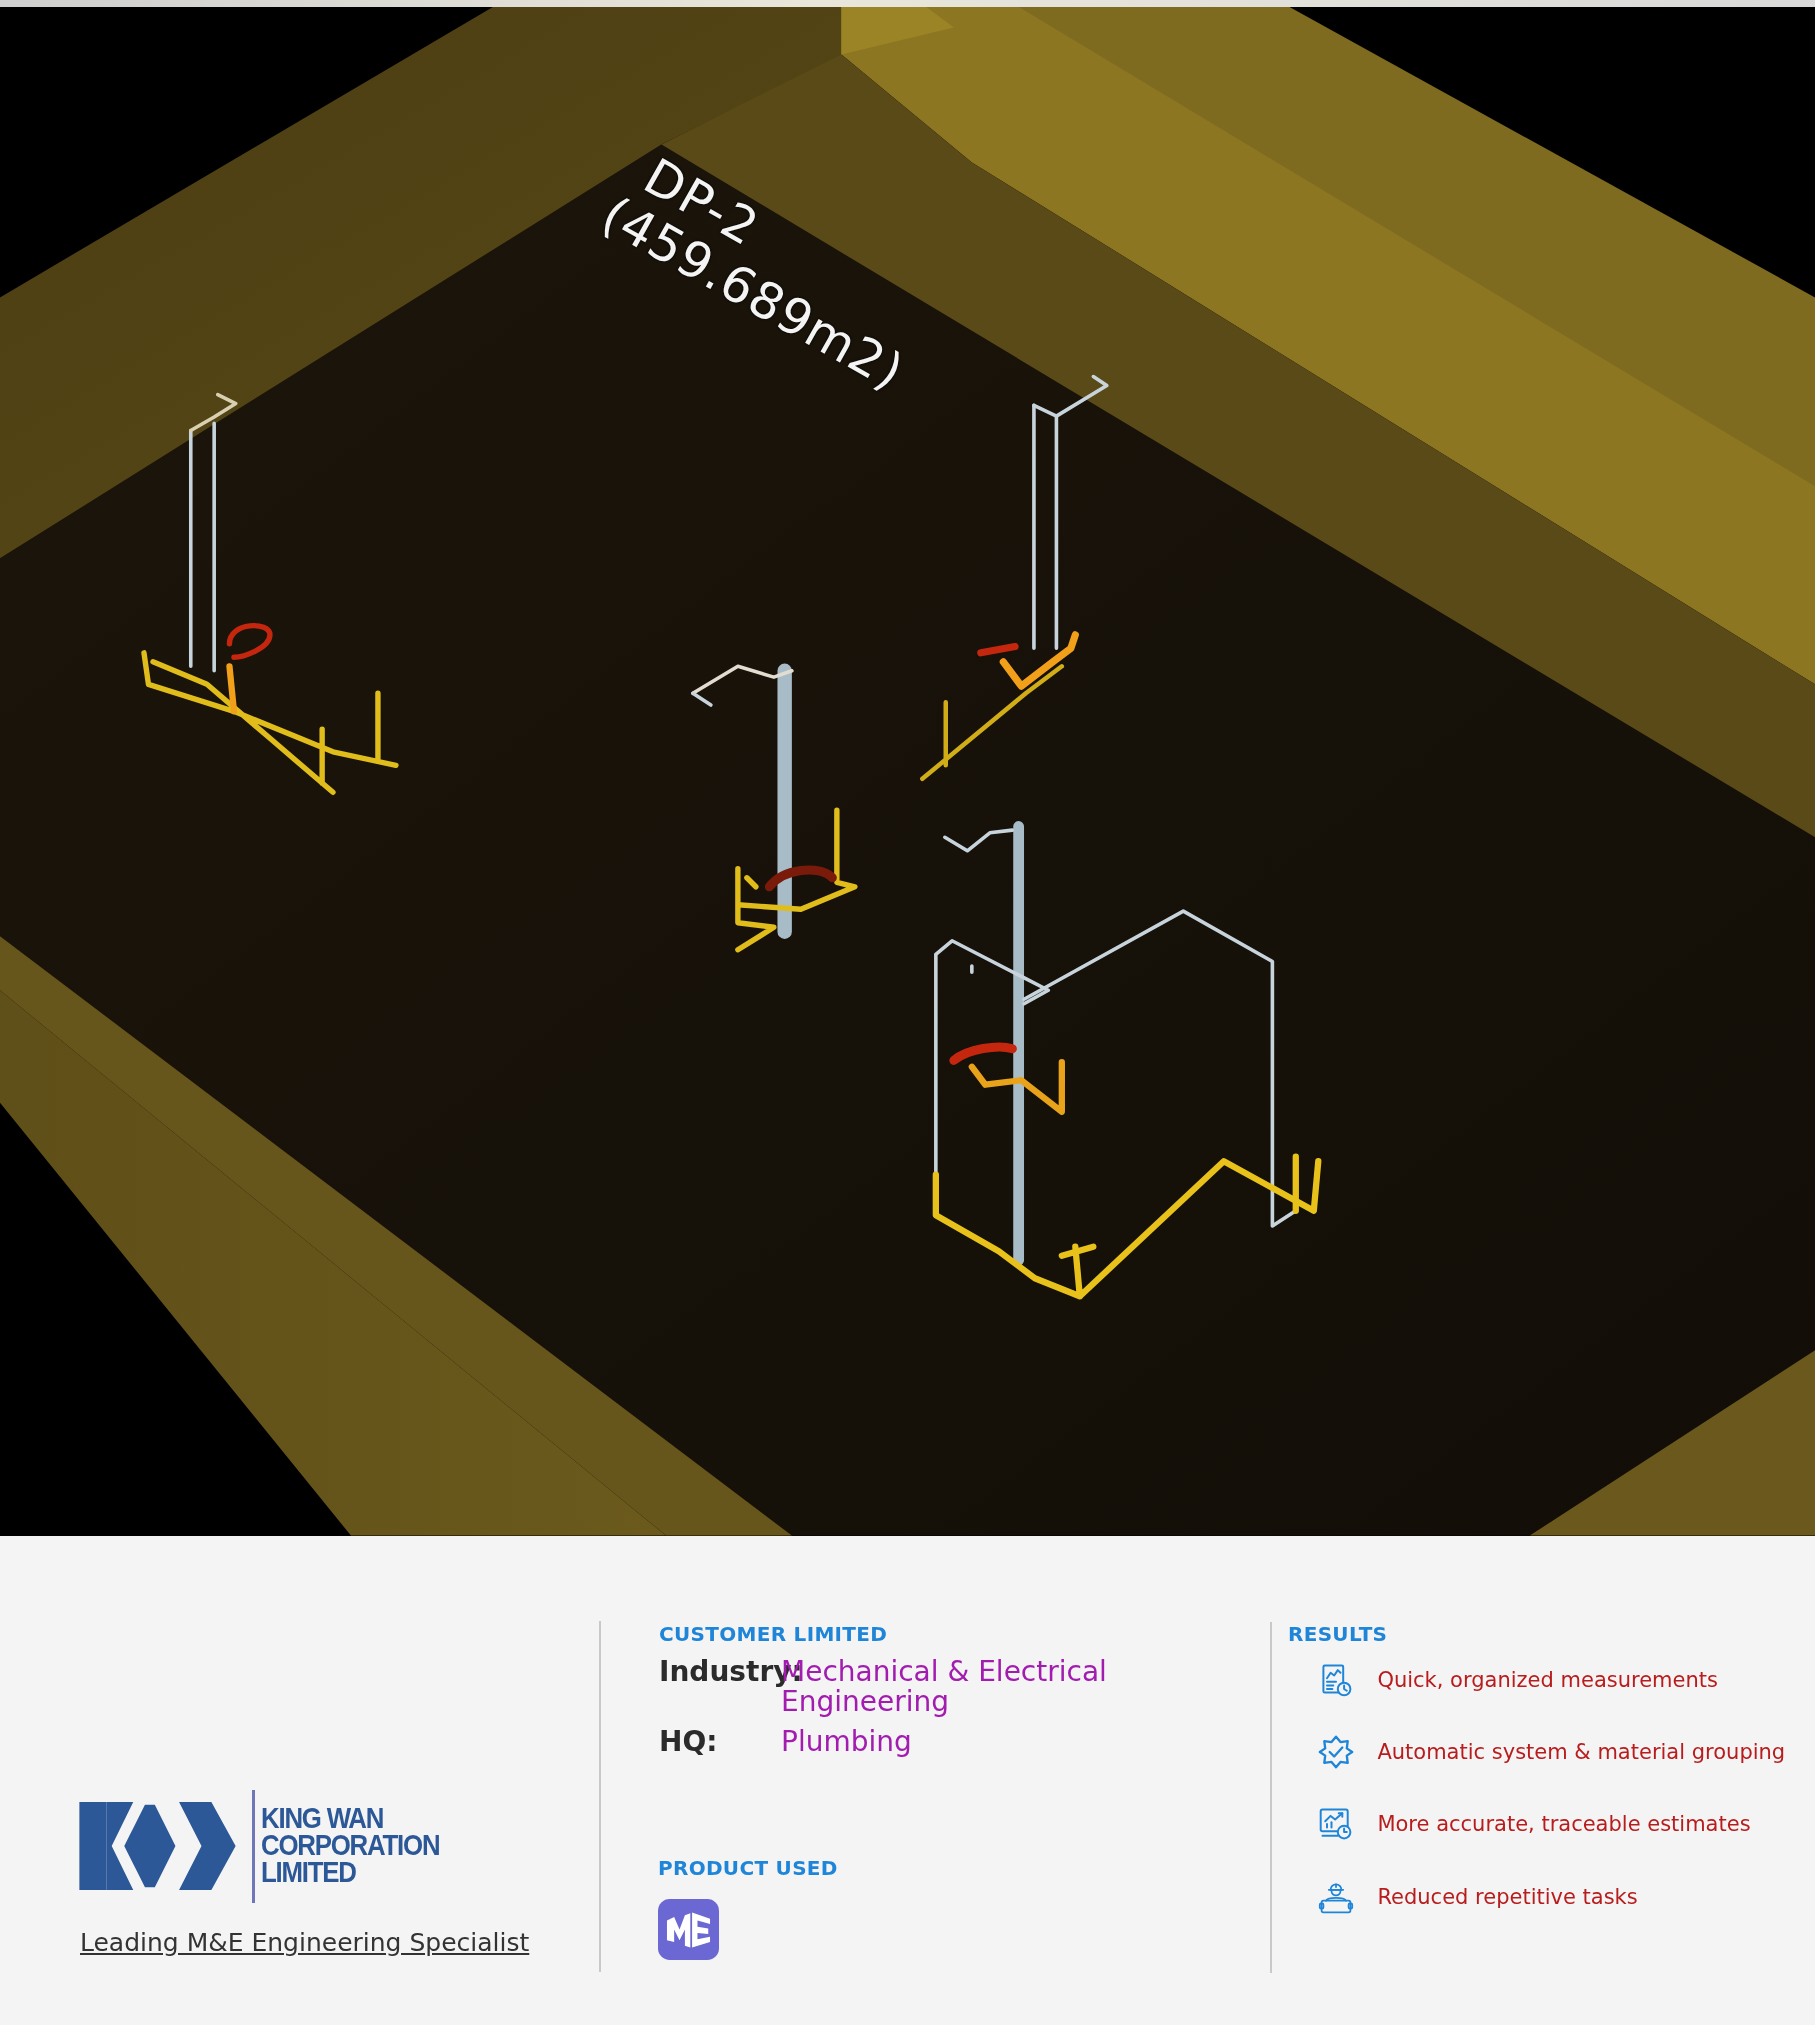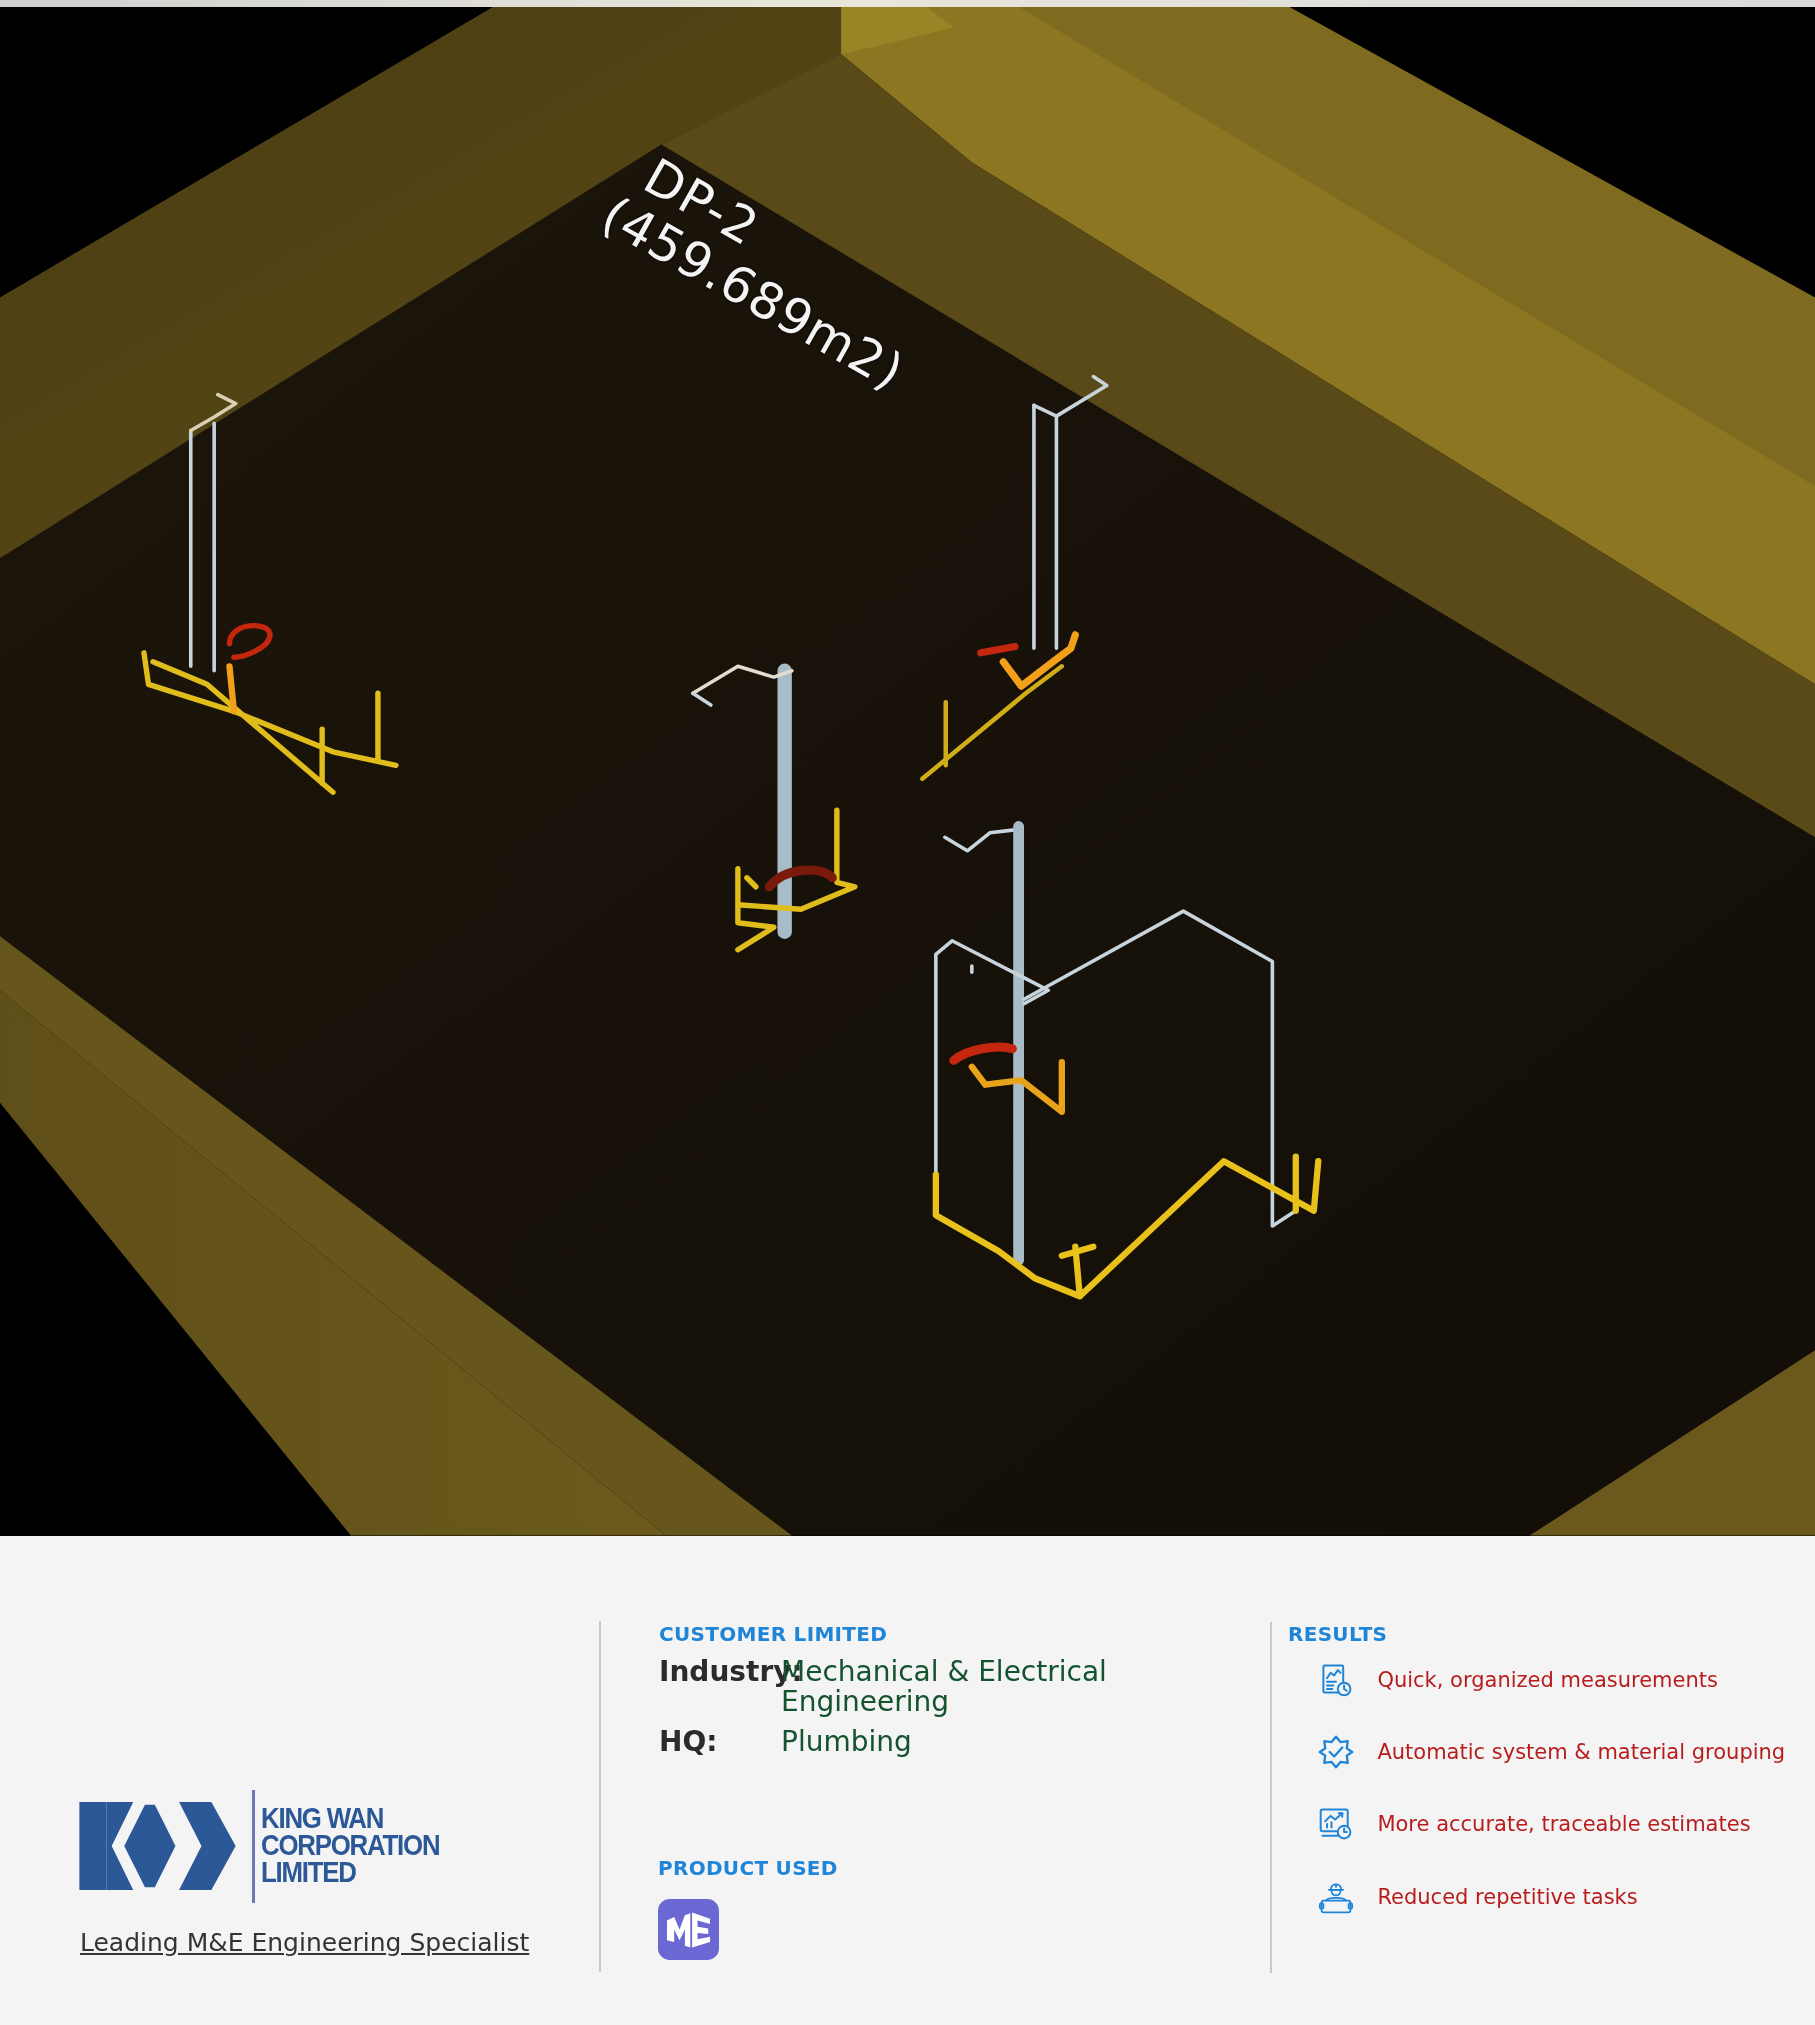--- a/index.html
+++ b/index.html
@@ -31,21 +31,21 @@
   .tagline { position: absolute; left: 80px; top: 392px; font-size: 25px; color: #333; white-space: nowrap; text-decoration: underline; }
 
   .section-title { position: absolute; color: #1f85d8; font-weight: bold; font-size: 20px; letter-spacing: 0.3px; white-space: nowrap; }
   .snap-title { left: 659px; top: 86px; }
   .prod-title { left: 658px; top: 320px; }
   .res-title { left: 1288px; top: 86px; text-align: center; }
 
   .facts { position: absolute; left: 659px; top: 121px; width: 576px; }
   .fact { position: relative; display: flex; font-size: 28px; line-height: 30px; margin-bottom: 10px; }
   .fact .k { width: 122px; flex: none; font-weight: bold; color: #2b2b2b; }
-  .fact .v { flex: 1; color: #14532d; }
+  .fact .v { flex: 1; color: #a21caf; }
 
   .product-icon { position: absolute; left: 658px; top: 363px; width: 61px; height: 61px; border-radius: 11.7px; background: #6c68d3; }
   .product-icon svg { width: 61px; height: 61px; }
 
   .results { position: absolute; left: 1318px; top: 126px; }
   .result { position: absolute; left: 0; display: flex; align-items: center; white-space: nowrap; }
   .result .ico { width: 36px; height: 36px; flex: none; }
   .result .ico svg { width: 36px; height: 36px; }
   .result .txt { margin-left: 23.4px; font-size: 21px; color: #b91c1c; }
 </style>

